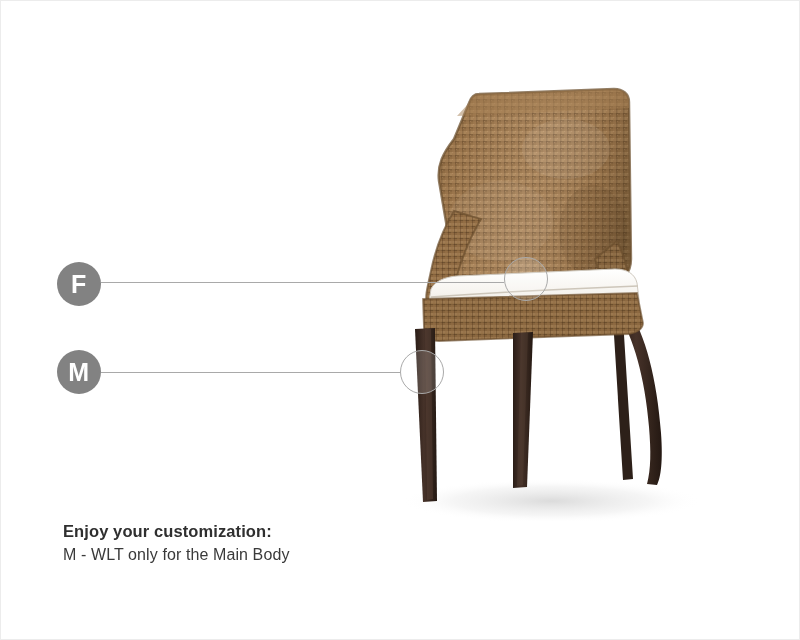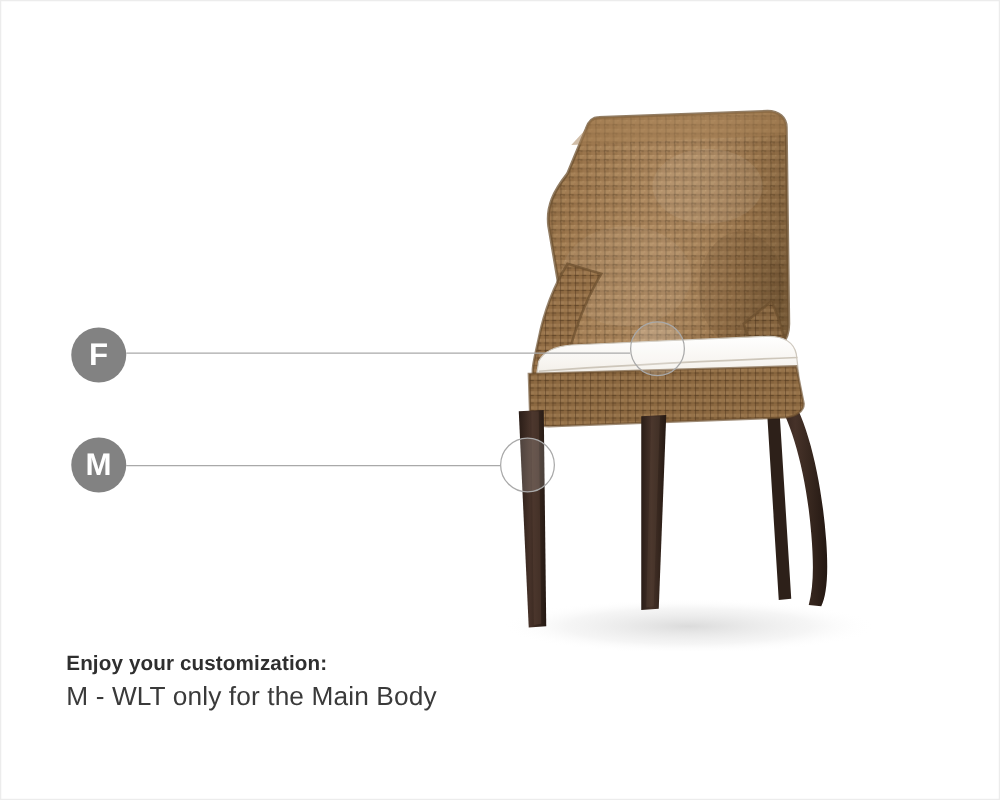--- a/index.html
+++ b/index.html
@@ -59,33 +59,33 @@
     line-height: 44px;
     text-align: center;
     z-index: 7;
     letter-spacing: 0.5px;
     user-select: none;
   }
 
   
   #legend {
     position: absolute;
-    left: 52px;
+    left: 62px;
     top: 521px;
     z-index: 8;
   }
   #legend .legend-title {
     font-size: 16.5px;
     font-weight: bold;
     color: #2f2f2f;
     margin: 0 0 5px 0;
     letter-spacing: 0.1px;
   }
   #legend .legend-line {
-    font-size: 21px;
+    font-size: 16px;
     font-weight: normal;
     color: #3a3a3a;
     margin: 0 0 4px 0;
     white-space: pre;
     letter-spacing: 0.1px;
   }
 </style>
 </head>
 <body>
 

